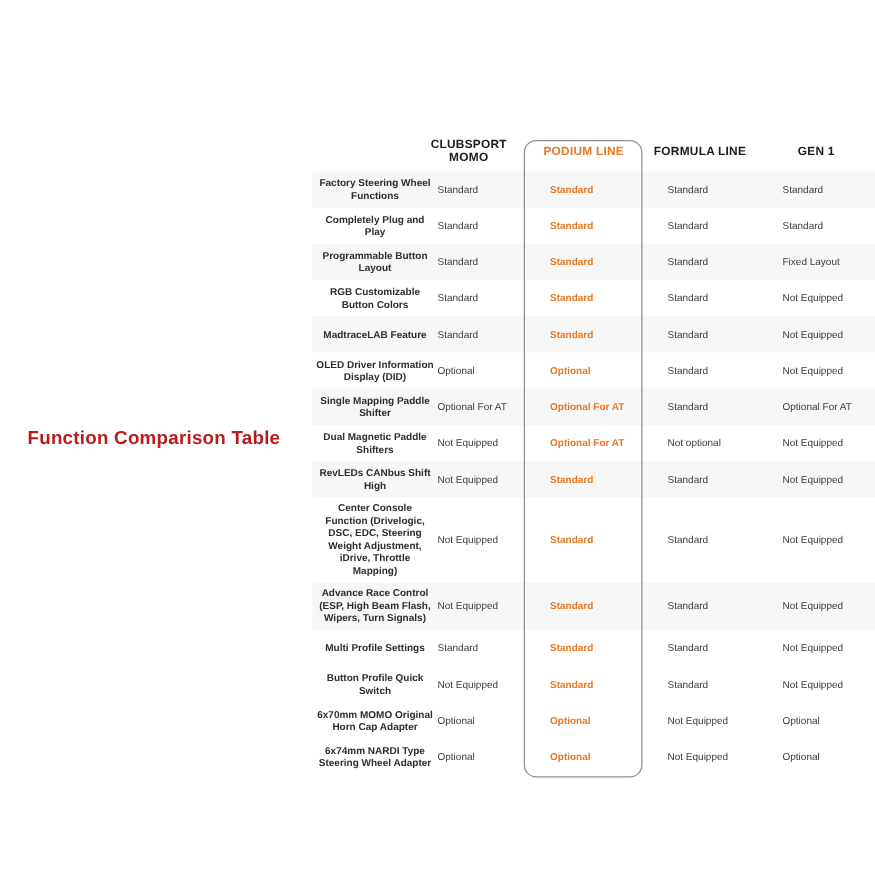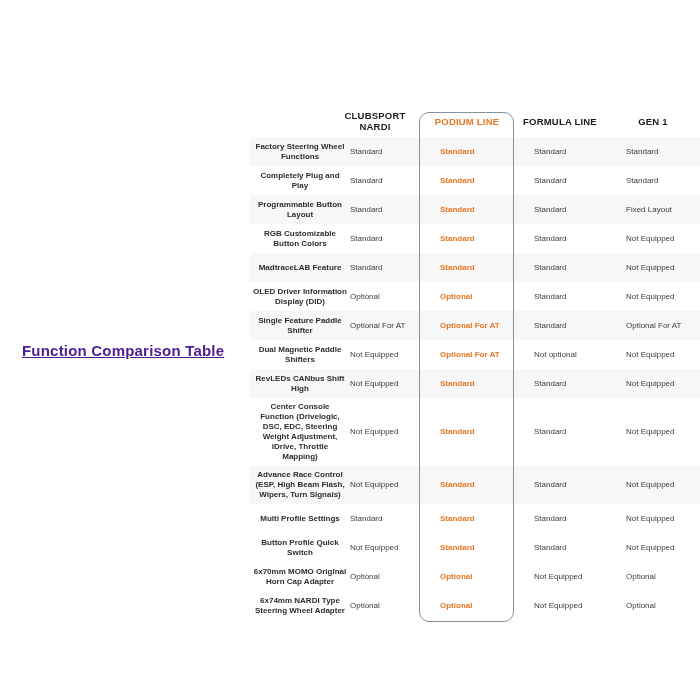--- a/index.html
+++ b/index.html
@@ -2,21 +2,21 @@
 <html><head>
 <meta charset="utf-8">
 <style>
   html,body{margin:0;padding:0;background:#ffffff;}
   .canvas{
     position:relative;width:700px;height:700px;background:#ffffff;overflow:hidden;
     font-family:"Liberation Sans", sans-serif;
   }
   .title{
     position:absolute;left:22px;top:342px;margin:0;
-    font-size:15px;font-weight:bold;color:#4c1d95;letter-spacing:.2px;white-space:nowrap;text-decoration:underline;
+    font-size:15px;font-weight:bold;color:#b91c1c;letter-spacing:.2px;white-space:nowrap;
   }
   .table{position:absolute;left:230px;top:105px;width:470px;}
   .grid-row{
     display:grid;grid-template-columns:100px 90px 94px 92px 94px;
     align-items:center;
   }
   .header-row{height:32px;}
   .col-header{
     font-size:9.5px;font-weight:bold;color:#1b1b1b;text-align:center;letter-spacing:.2px;
   }
@@ -40,21 +40,21 @@
 </head>
 <body>
 
 <div class="canvas" style="--accent: #E87722; --stripe: #F7F7F7;">
   <h1 class="title">Function Comparison Table</h1>
 
   <div class="table" id="table">
     <div class="grid-row header-row">
       <div class="col-header"></div>
 
-    <div class="col-header">CLUBSPORT NARDI</div>
+    <div class="col-header">CLUBSPORT MOMO</div>
         <div class="col-header podium">PODIUM LINE</div>
         <div class="col-header">FORMULA LINE</div>
         <div class="col-header">GEN 1</div>
       </div>
     <div id="rows">
         <div class="grid-row row shaded">
           <div class="feature">Factory Steering Wheel Functions</div>
           <div class="val">Standard</div>
           <div class="val podium">Standard</div>
           <div class="val">Standard</div>
@@ -89,21 +89,21 @@
           <div class="val">Not Equipped</div>
         </div>
         <div class="grid-row row">
           <div class="feature">OLED Driver Information Display (DID)</div>
           <div class="val">Optional</div>
           <div class="val podium">Optional</div>
           <div class="val">Standard</div>
           <div class="val">Not Equipped</div>
         </div>
         <div class="grid-row row shaded">
-          <div class="feature">Single Feature Paddle Shifter</div>
+          <div class="feature">Single Mapping Paddle Shifter</div>
           <div class="val">Optional For AT</div>
           <div class="val podium">Optional For AT</div>
           <div class="val">Standard</div>
           <div class="val">Optional For AT</div>
         </div>
         <div class="grid-row row">
           <div class="feature">Dual Magnetic Paddle Shifters</div>
           <div class="val">Not Equipped</div>
           <div class="val podium">Optional For AT</div>
           <div class="val">Not optional</div>

